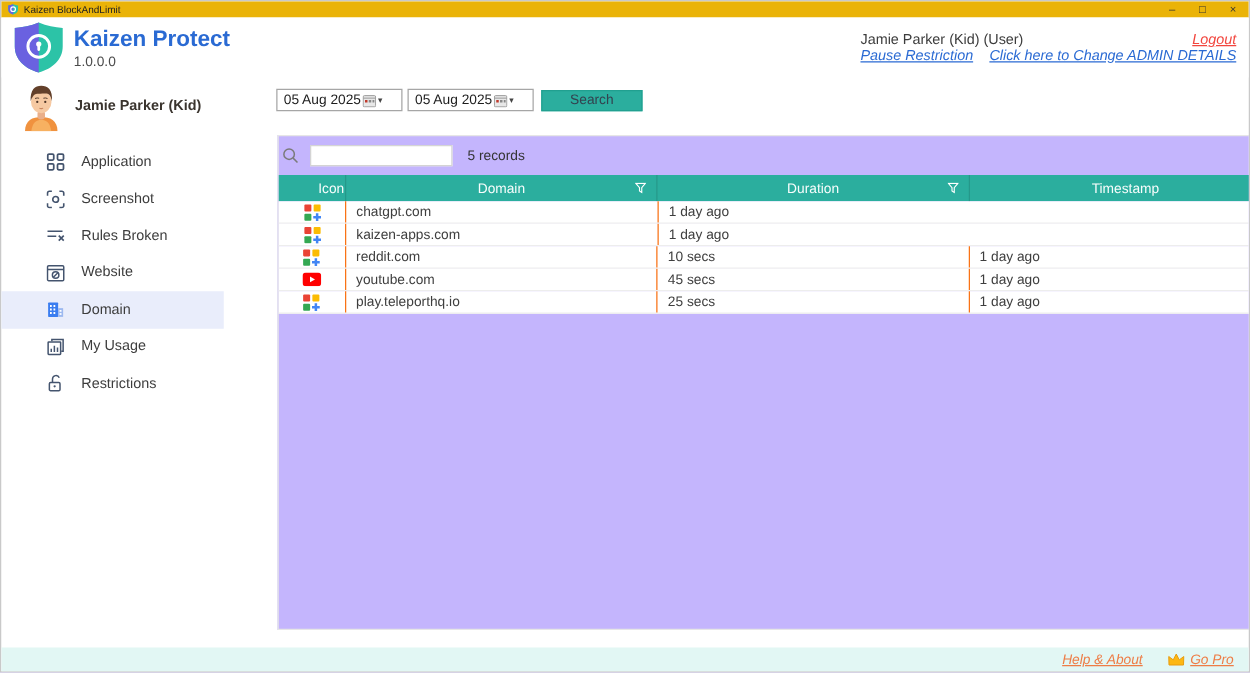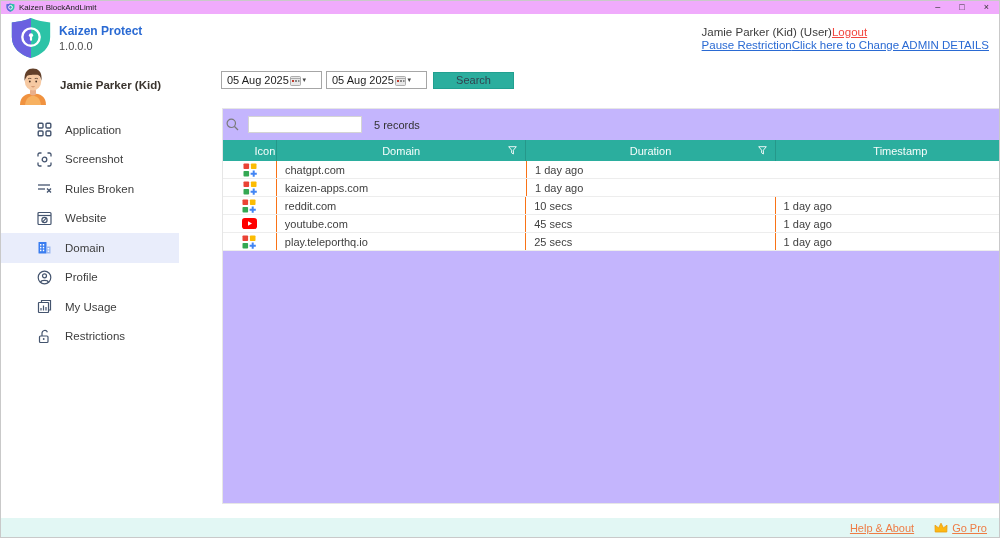--- a/index.html
+++ b/index.html
@@ -2,35 +2,35 @@
 <html style="--teal: #2bae9e; --brand-blue: #2a6ad3; --link-blue: #2a6ad3; --logout-red: #f2453d; --active-bg: #e9edfb; --footer-bg: #e2f7f4; --footer-link: #ee7c45; --crown-gold: #fdb813;"><head>
 <meta charset="utf-8">
 <style>
   * { margin:0; padding:0; box-sizing:border-box; }
   html,body { width:1000px; height:538px; }
   body {
     font-family:"Liberation Sans", sans-serif;
     background:#fff; color:#3d3d3d; overflow:hidden;
     border:1px solid #c9c9c9;
   }
-  a { cursor:pointer; }
-
-  
-  .titlebar { height:13px; display:flex; align-items:center; gap:4px; padding:0 4px 0 5px; background:#f0abfc; }
+  a { cursor:pointer;font-style:italic; }
+
+  
+  .titlebar { height:13px; display:flex; align-items:center; gap:4px; padding:0 4px 0 5px; background:#eab308; }
   .titlebar-title { font-size:8px; color:#222; }
   .win-controls { margin-left:auto; display:flex; align-items:center; gap:19px; padding-right:6px; font-size:9px; color:#333; line-height:1; }
   .win-controls span { cursor:pointer; }
 
   
   .header { height:48px; display:flex; align-items:center; padding:0 10px 0 8px; background:#fff; }
   .brand { margin-left:6px; }
-  .brand-name { color:var(--brand-blue); font-weight:bold; font-size:12px; }
+  .brand-name { color:var(--brand-blue); font-weight:bold; font-size:18px; }
   .brand-ver { font-size:11px; color:#4a4a4a; margin-top:2px; }
   .header-right { margin-left:auto; text-align:right; font-size:11.5px; color:#3c3c3c; }
-  .hline { display:flex; justify-content:flex-start; align-items:center; margin:1px 0; }
+  .hline { display:flex; justify-content:space-between; align-items:center; gap:13px; margin:1px 0; }
   .link-red { color:var(--logout-red); text-decoration:underline; }
   .link-blue { color:var(--link-blue); text-decoration:underline; }
 
   
   .content { display:flex; height:456px;gap:40px; }
   .sidebar { width:178px; padding-top:3px; flex:none; }
   .profile { display:flex; align-items:center; padding-left:12px; gap:7px; }
   .profile-name { font-weight:bold; font-size:11.5px; color:#3a342e; }
   .nav { margin-top:10px; }
   .nav-item { display:flex; align-items:center; height:29.5px; padding-left:36px; gap:13px; font-size:11.5px; color:#3d3d3d; cursor:pointer; }
@@ -191,30 +191,20 @@
               <rect x="5.8" y="9.6" width="1.4" height="1.6" fill="#fff"></rect>
             <rect x="10.6" y="8" width="1.6" height="1.4" fill="#fff"></rect>
               <rect x="10.6" y="10.5" width="1.6" height="1.4" fill="#fff"></rect>
           </svg>
         </span>
         <span>Domain</span>
       </div>
       <div class="nav-item">
         <span class="nav-icon">
           <svg width="15" height="15" viewBox="0 0 15 15" fill="none" stroke="#44546e" stroke-width="1.2">
-            <circle cx="7.5" cy="7.5" r="6.3"></circle>
-              <circle cx="7.5" cy="5.8" r="2"></circle>
-            <path d="M3.6 12.4 C4.2 9.8 10.8 9.8 11.4 12.4"></path>
-          </svg>
-        </span>
-        <span>Profile</span>
-      </div>
-      <div class="nav-item">
-        <span class="nav-icon">
-          <svg width="15" height="15" viewBox="0 0 15 15" fill="none" stroke="#44546e" stroke-width="1.2">
             <path d="M4.5 3 V1.5 H13.5 V11 H12"></path>
             <rect x="1.5" y="3.5" width="10" height="10" rx="0.5"></rect>
             <path d="M4 11.5 V9 M6.5 11.5 V6.5 M9 11.5 V8"></path>
           </svg>
         </span>
         <span>My Usage</span>
       </div>
       <div class="nav-item">
         <span class="nav-icon">
           <svg width="15" height="15" viewBox="0 0 15 15" fill="none" stroke="#44546e" stroke-width="1.2">

